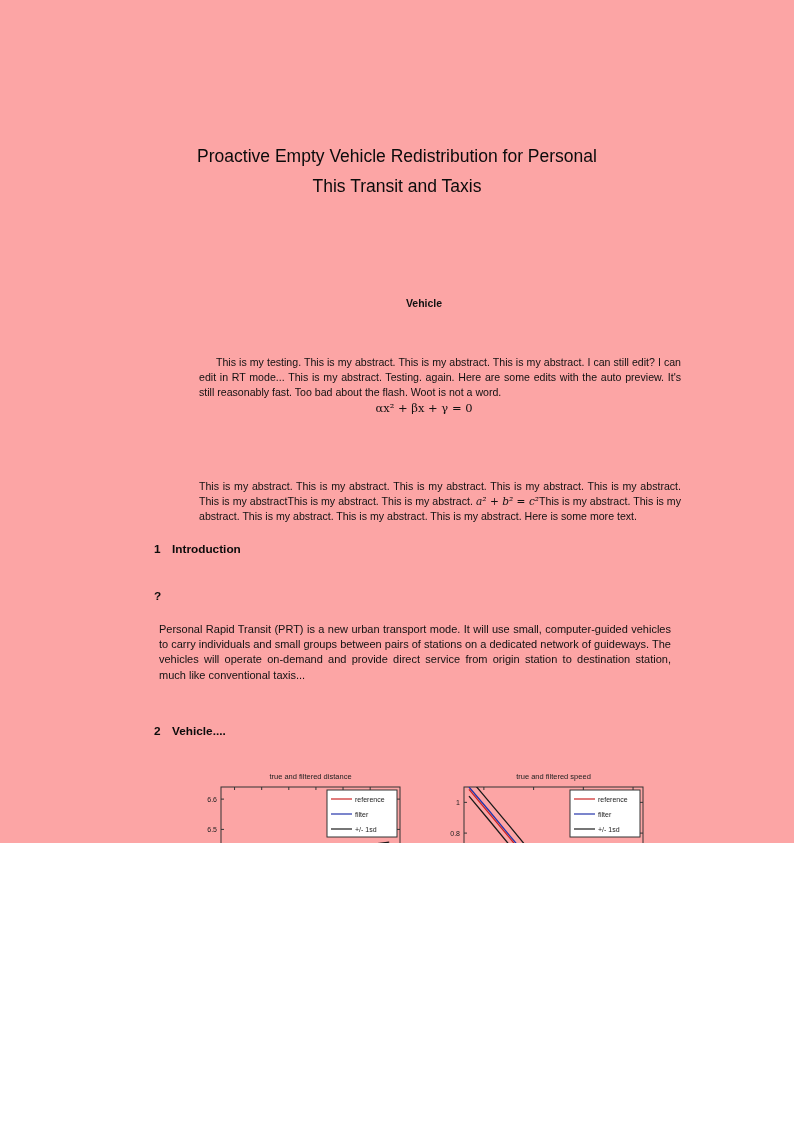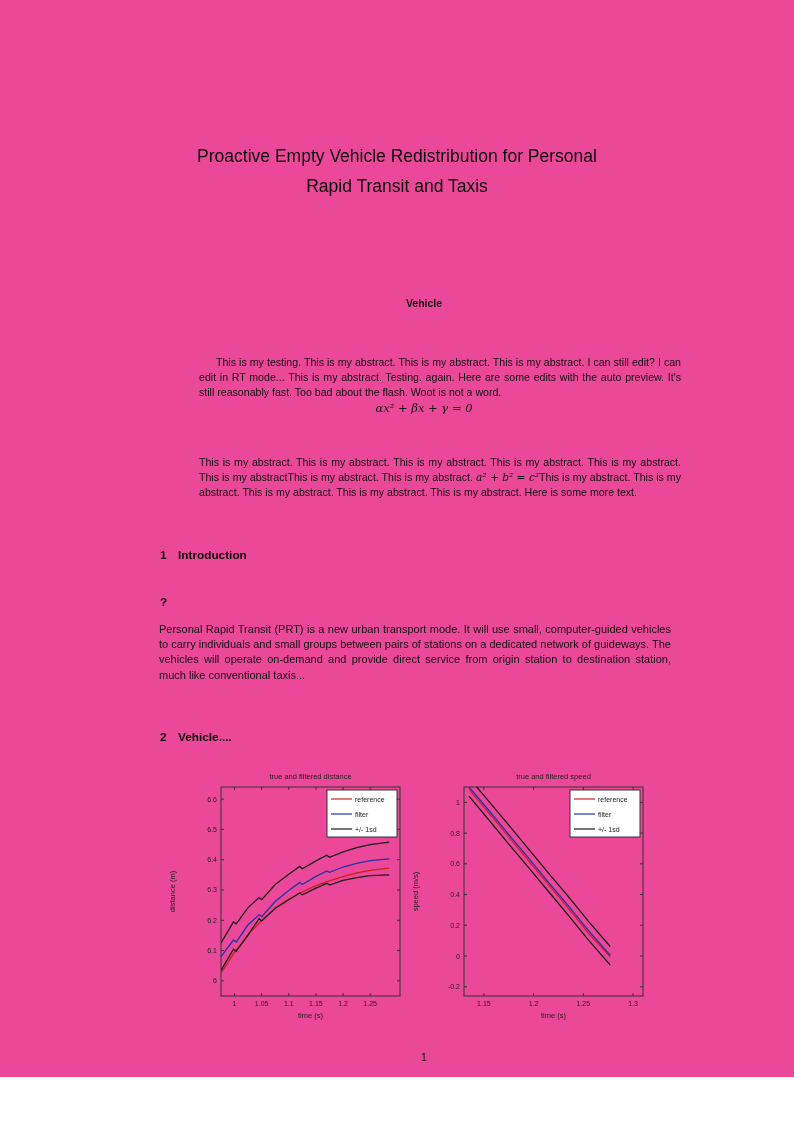--- a/index.html
+++ b/index.html
@@ -1,46 +1,46 @@
 <!DOCTYPE html>
 <html><head>
 <meta charset="utf-8">
 <style>
   html,body{margin:0;padding:0;background:#ffffff;}
   .page{
     position:relative;
-    width:794px;height:1077px;
-    background:#ec4899;
+    width:794px;height:843px;
+    background:#fca5a5;
     font-family:"Liberation Sans",sans-serif;
     color:#111;
     overflow:hidden;
   }
   .doc-title{
     position:absolute;top:141px;left:117px;width:560px;
     text-align:center;font-size:17.5px;line-height:30px;font-weight:normal;
     color:#0b0b0b;margin:0;
   }
   .abstract-heading{
     position:absolute;top:297px;left:147px;width:554px;
     text-align:center;font-weight:bold;font-size:10.5px;margin:0;
   }
   .abstract-par{
     position:absolute;left:183px;width:482px;
     font-size:10.6px;line-height:15.2px;text-align:justify;margin:16px;
   }
   .par1{top:339px;text-indent:17px;}
-  .par2{top:439px;}
+  .par2{top:463px;}
   .equation{
     position:absolute;top:401px;left:147px;width:554px;
-    text-align:center;font-family:"DejaVu Serif",serif;font-style:italic;
+    text-align:center;font-family:"DejaVu Serif",serif;
     font-size:11.5px;margin:0;
   }
   .math{font-family:"DejaVu Serif",serif;font-style:italic;}
   .sec-heading{
-    position:absolute;left:150px;margin:10px;
+    position:absolute;left:150px;margin:4px;
     font-size:11.8px;font-weight:bold;color:#0b0b0b;
   }
   .sec-num{display:inline-block;min-width:18px;}
   .h-intro{top:538px;}
   .h-question{top:585px;}
   .h-testing{top:720px;}
   .body-par{
     position:absolute;left:150px;width:512px;
     font-size:11px;line-height:15.2px;text-align:justify;margin:9px;
   }
@@ -57,21 +57,21 @@
   .tick{font:7px "Liberation Sans",sans-serif;fill:#222;}
   .ctitle{font:7.5px "Liberation Sans",sans-serif;fill:#222;}
   .alabel{font:7.5px "Liberation Sans",sans-serif;fill:#222;}
 </style>
 </head>
 <body>
 
 <div class="page">
 
   <h1 class="doc-title"><span>Proactive Empty Vehicle Redistribution for Personal</span><br>
-    <span>Rapid Transit and Taxis</span>
+    <span>This Transit and Taxis</span>
   </h1>
 
   <div class="abstract-heading">Vehicle</div>
 
   <p class="abstract-par par1">This is my testing. This is my abstract. This is my abstract. This is my abstract. I can still edit? I can edit in RT mode... This is my abstract. Testing. again. Here are some edits with the auto preview. It's still reasonably fast. Too bad about the flash. Woot is not a word.</p>
 
   <div class="equation">αx² + βx + γ = 0</div>
 
   <p class="abstract-par par2"><span>This is my abstract. This is my abstract. This is my abstract. This is my abstract. This is my abstract. This is my abstractThis is my abstract. This is my abstract. </span><span class="math">a² + b² = c²</span><span>This is my abstract. This is my abstract. This is my abstract. This is my abstract. This is my abstract. Here is some more text.</span></p>
 

